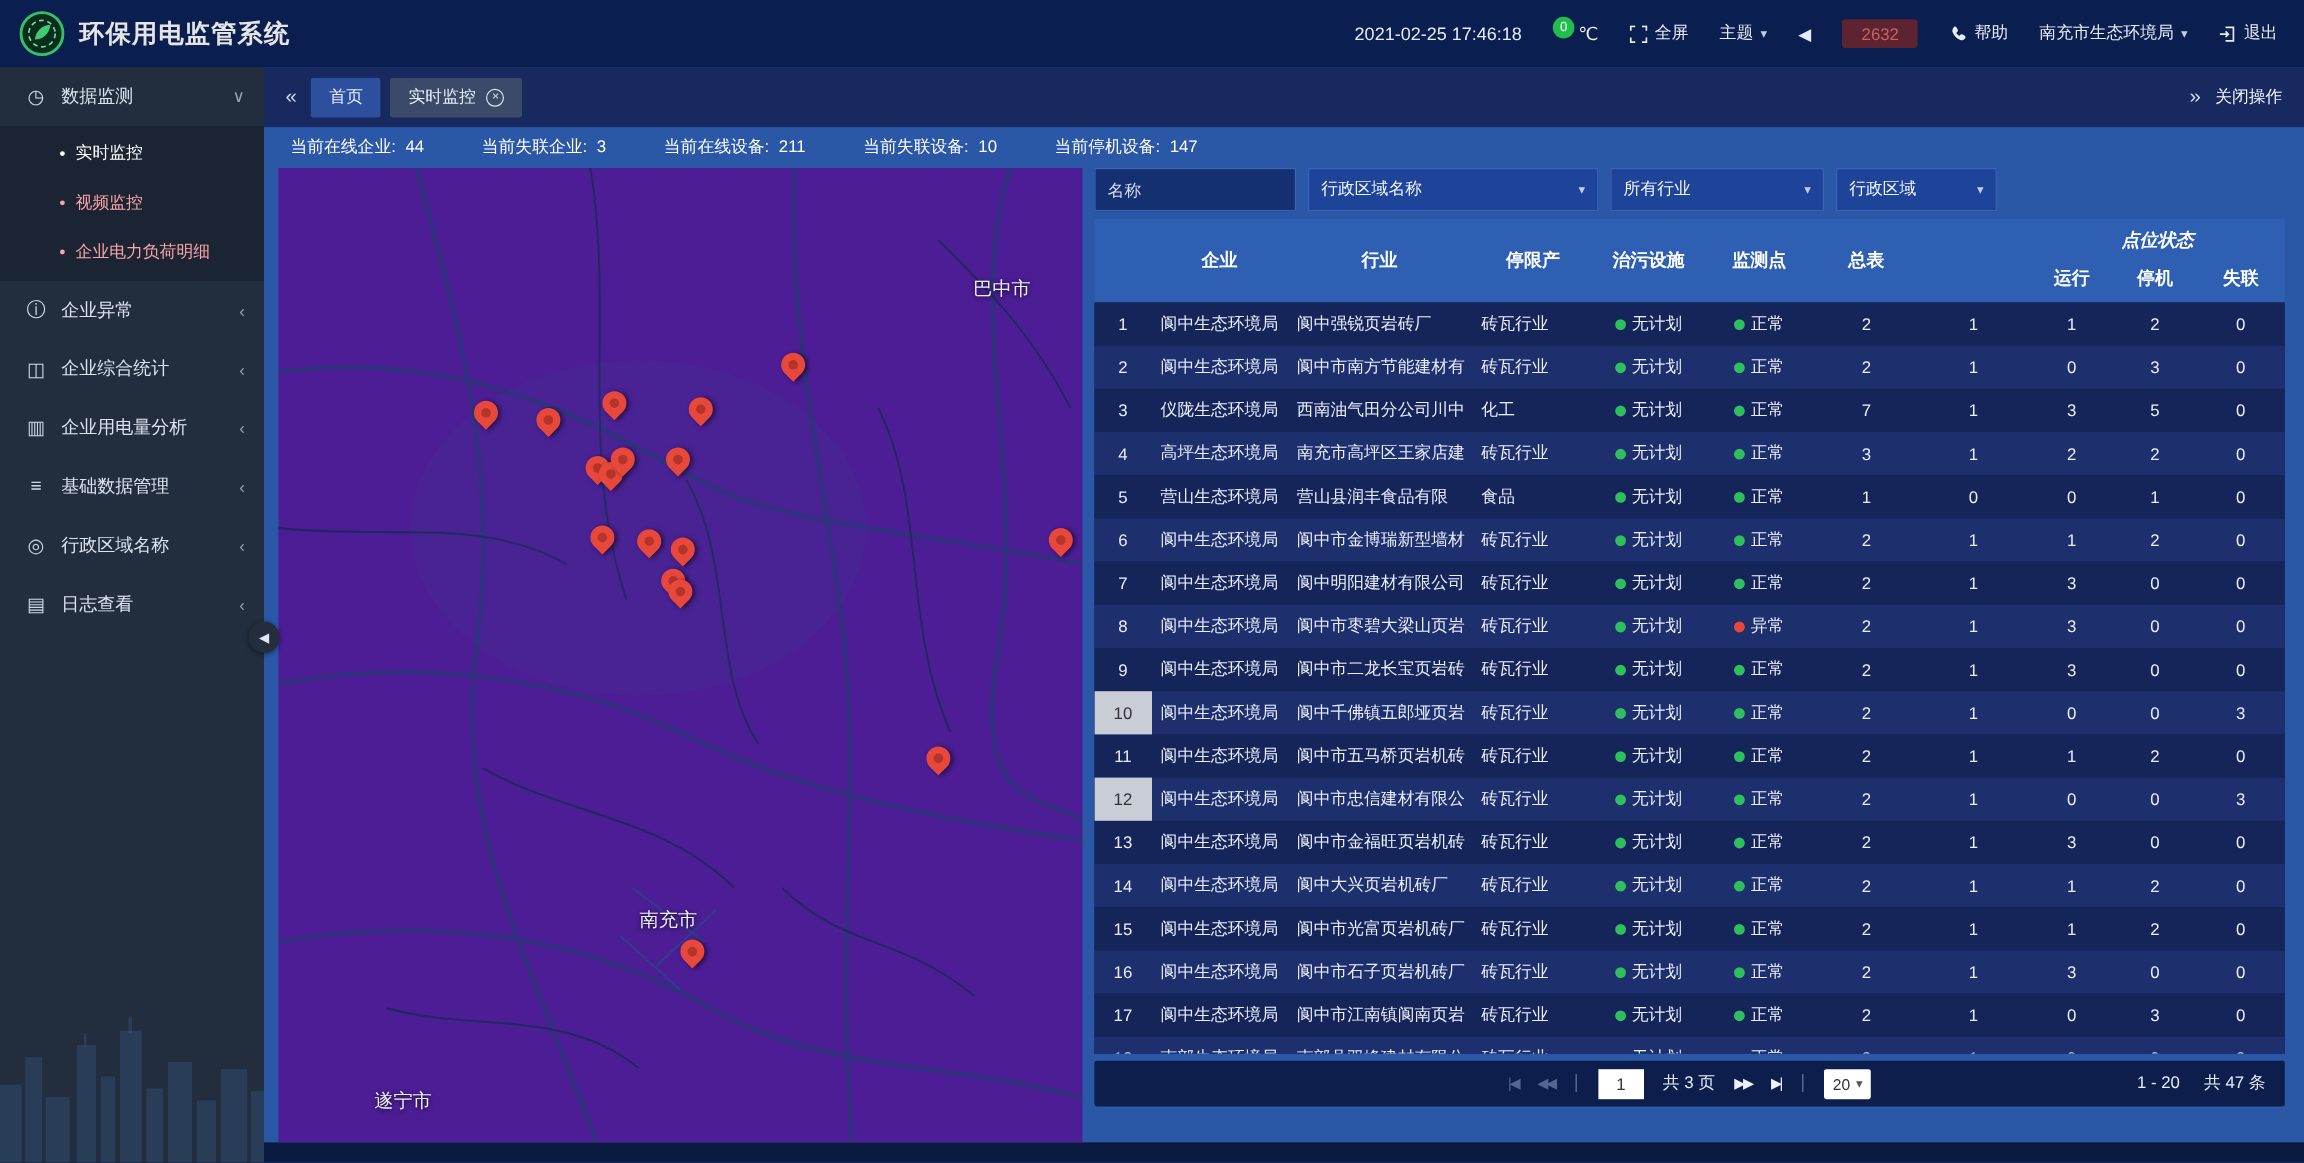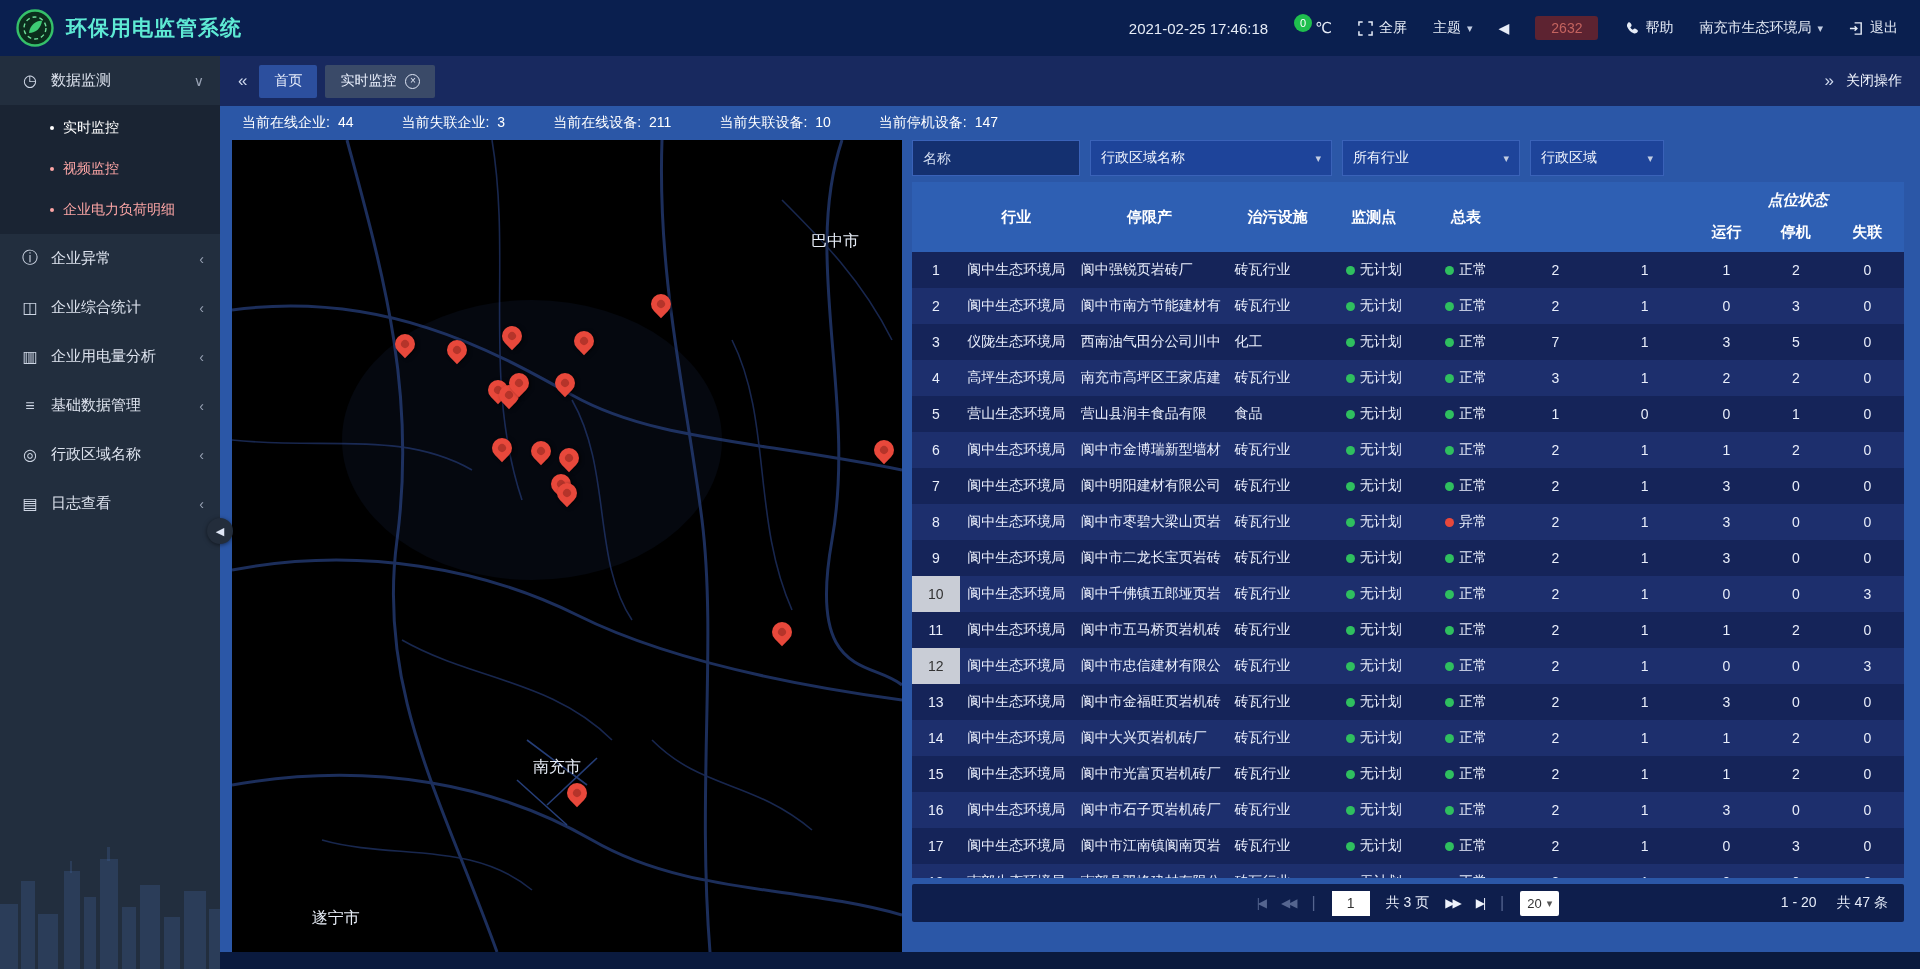--- a/index.html
+++ b/index.html
@@ -5,21 +5,21 @@
   * { box-sizing: border-box; margin: 0; padding: 0; }
   html,body { width:1920px; height:969px; overflow:hidden; }
   body { font-family:"Liberation Sans","DejaVu Sans",sans-serif; background:#0a1a3e; font-size:14px; }
 
   .app { display:flex; flex-direction:column; width:100%; height:100%; }
 
   
   .hdr { flex:0 0 56px; background:#0a1f4f; display:flex; align-items:center; justify-content:space-between; padding:0 22px 0 16px; }
   .hdr-left { display:flex; align-items:center; gap:12px; }
   .logo { width:38px; height:38px; display:block; }
-  .app-title { color:#5eead4; font-size:21px; font-weight:bold; letter-spacing:1px; }
+  .app-title { color:#e5e5e5; font-size:21px; font-weight:bold; letter-spacing:1px; }
   .hdr-right { display:flex; align-items:center; gap:26px; color:#e6ecf7; font-size:14px; }
   .datetime { font-size:15px; }
   .temp { display:flex; align-items:flex-start; gap:3px; font-size:15px; }
   .temp-badge { width:18px; height:18px; border-radius:50%; background:#1fbf4e; color:#fff; font-size:11px; display:flex; align-items:center; justify-content:center; margin-top:-5px; }
   .h-item { display:flex; align-items:center; gap:6px; cursor:pointer; white-space:nowrap; }
   .h-item svg { display:block; }
   .chev { font-size:11px; color:#c3cde2; }
   .notif-badge { background:#5d2331; color:#c4635f; padding:4px 16px; border-radius:3px; font-size:14px; cursor:pointer; }
   .speaker { font-size:14px; cursor:pointer; }
 
@@ -48,21 +48,21 @@
   .tab.active { background:#3a4a68; }
   .tab-close { width:15px; height:15px; border:1px solid #dfe6f5; border-radius:50%; font-size:10px; line-height:13px; text-align:center; color:#dfe6f5; cursor:pointer; }
   .tabbar-right { display:flex; align-items:center; gap:14px; color:#f2f6ff; font-size:14px; }
 
   .statsbar { flex:0 0 34px; display:flex; align-items:center; gap:48px; padding:0 22px; color:#ffffff; font-size:14px; }
   .stat { display:flex; gap:8px; }
 
   .body { flex:1; min-height:0; display:flex; padding:0 16px 0 12px; position:relative; }
 
   
-  .map { flex:0 0 670px; width:670px; background:#000000; position:relative; overflow:hidden;text-align:right; }
+  .map { flex:0 0 670px; width:670px; background:#4c1d95; position:relative; overflow:hidden;text-align:right; }
   .roads { position:absolute; inset:0; width:100%; height:100%; }
   .city { position:absolute; color:#e9eff9; font-size:16px; transform:translate(-50%,-50%); text-shadow:0 1px 4px rgba(0,0,0,.8); white-space:nowrap; }
   .pinw { position:absolute; width:22px; height:22px; transform:translate(-50%,-100%); cursor:pointer; }
   .pin { width:20px; height:20px; background:#e8483b; border-radius:50% 50% 50% 0; transform:rotate(-45deg); box-shadow:1px 2px 4px rgba(0,0,0,.55); position:relative; }
   .pin::after { content:""; position:absolute; left:6px; top:6px; width:8px; height:8px; background:#b5342a; border-radius:50%; }
   .collapse-btn { position:absolute; left:-13px; top:378px; width:26px; height:26px; background:#232d3b; border-radius:50%; color:#dfe6f5; display:flex; align-items:center; justify-content:center; font-size:11px; cursor:pointer; box-shadow:0 1px 4px rgba(0,0,0,.5); z-index:5; }
 
   
   .right { flex:1; min-width:0; margin-left:10px; display:flex; flex-direction:column; }
   .filters { flex:0 0 36px; display:flex; gap:10px; margin-bottom:6px; }
@@ -363,20 +363,21 @@
             </div>
             <div class="select sel-status">
               <span>行政区域</span>
               <span class="chev">▾</span>
             </div>
           </div>
 
           <div class="table">
             <div class="thead grid-cols">
               <div class="th"></div>
+              <div class="th">企业</div>
               <div class="th">行业</div>
               <div class="th">停限产</div>
               <div class="th">治污设施</div>
               <div class="th">监测点</div>
               <div class="th">总表</div>
               <div class="th-group">点位状态</div>
               <div class="th-sub sub-run">运行</div>
               <div class="th-sub sub-halt">停机</div>
               <div class="th-sub sub-lost">失联</div>
             </div>

